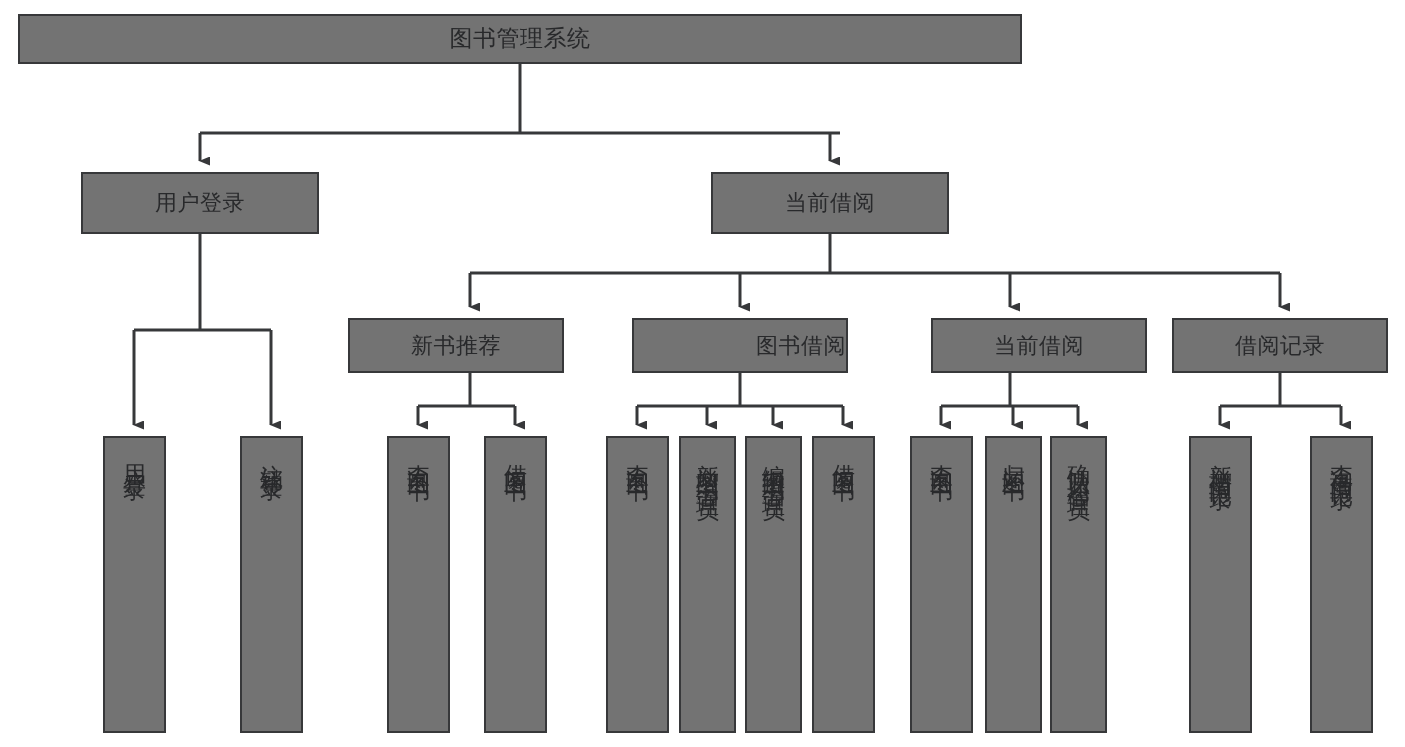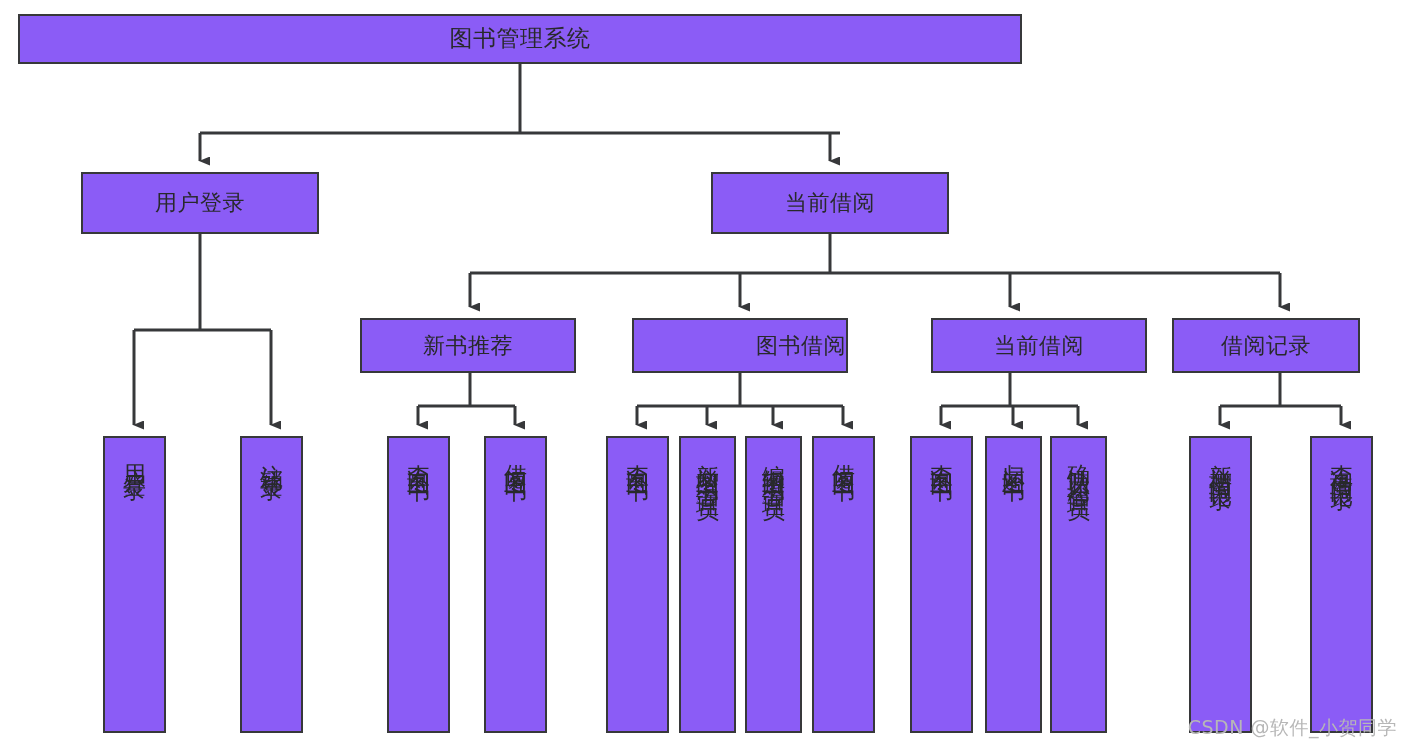--- a/index.html
+++ b/index.html
@@ -21,21 +21,21 @@
   #diagram-svg {
     position: absolute;
     left: 0;
     top: 0;
     width: 1405px;
     height: 747px;
   }
   .node-box {
     position: absolute;
     box-sizing: border-box;
-    background: #8b5cf6;
+    background: #737373;
     border: 2px solid #37383a;
     display: flex;
     align-items: center;
     justify-content: center;
     z-index: 3;
   }
   .node-label {
     color: #28292b;
     font-family: "DejaVu Sans", "Liberation Sans", sans-serif;
     line-height: 1.18;
@@ -134,30 +134,30 @@
     <span class="node-label">图书管理系统</span>
   </div>
 
   <div class="node-box horizontal" style="left:81px; top:172px; width:238px; height:62px;">
     <span class="node-label">用户登录</span>
   </div>
   <div class="node-box horizontal" style="left:711px; top:172px; width:238px; height:62px;">
     <span class="node-label">当前借阅</span>
   </div>
 
-  <div class="node-box horizontal" style="left:360px; top:318px; width:216px; height:55px;">
+  <div class="node-box horizontal" style="left:348px; top:318px; width:216px; height:55px;">
     <span class="node-label">新书推荐</span>
   </div>
   <div class="node-box horizontal" style="left:632px; top:318px; width:216px; height:55px;justify-content:flex-end;">
     <span class="node-label">图书借阅</span>
   </div>
   <div class="node-box horizontal" style="left:902px; top:318px; width:216px; height:55px;margin-left:29px;">
     <span class="node-label">当前借阅</span>
   </div>
-  <div class="node-box horizontal" style="left:1172px; top:318px; width:188px; height:55px;">
+  <div class="node-box horizontal" style="left:1172px; top:318px; width:216px; height:55px;">
     <span class="node-label">借阅记录</span>
   </div>
 
   <div class="node-box vertical" style="left:103px; top:436px; width:63px; height:297px;">
     <span class="node-label">用户登录</span>
   </div>
   <div class="node-box vertical" style="left:240px; top:436px; width:63px; height:297px;">
     <span class="node-label">注销登录</span>
   </div>
   <div class="node-box vertical" style="left:387px; top:436px; width:63px; height:297px;">
@@ -187,15 +187,14 @@
   <div class="node-box vertical" style="left:1050px; top:436px; width:57px; height:297px;">
     <span class="node-label">确认归还（管理员）</span>
   </div>
   <div class="node-box vertical" style="left:1189px; top:436px; width:63px; height:297px;">
     <span class="node-label">新增借阅记录</span>
   </div>
   <div class="node-box vertical" style="left:1310px; top:436px; width:63px; height:297px;">
     <span class="node-label">查询借阅记录</span>
   </div>
 
-  <div id="watermark">CSDN @软件_小贺同学</div>
 
 </div>
 
 </body></html>

